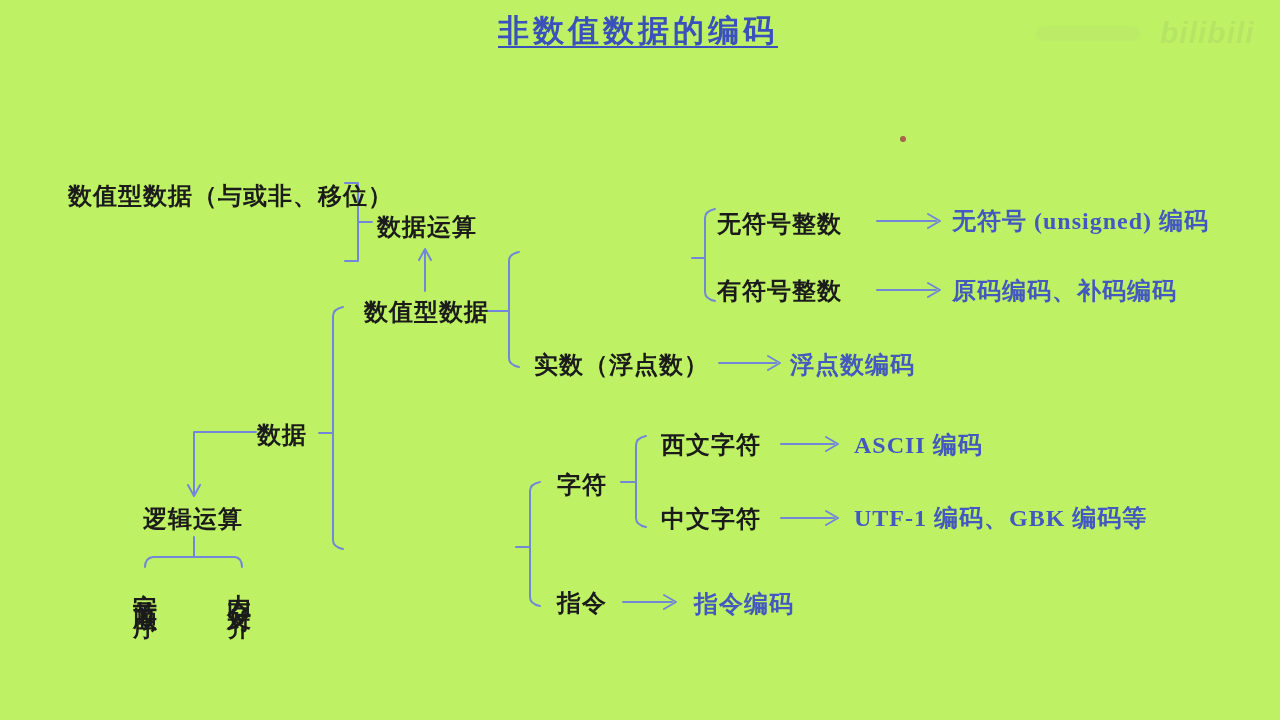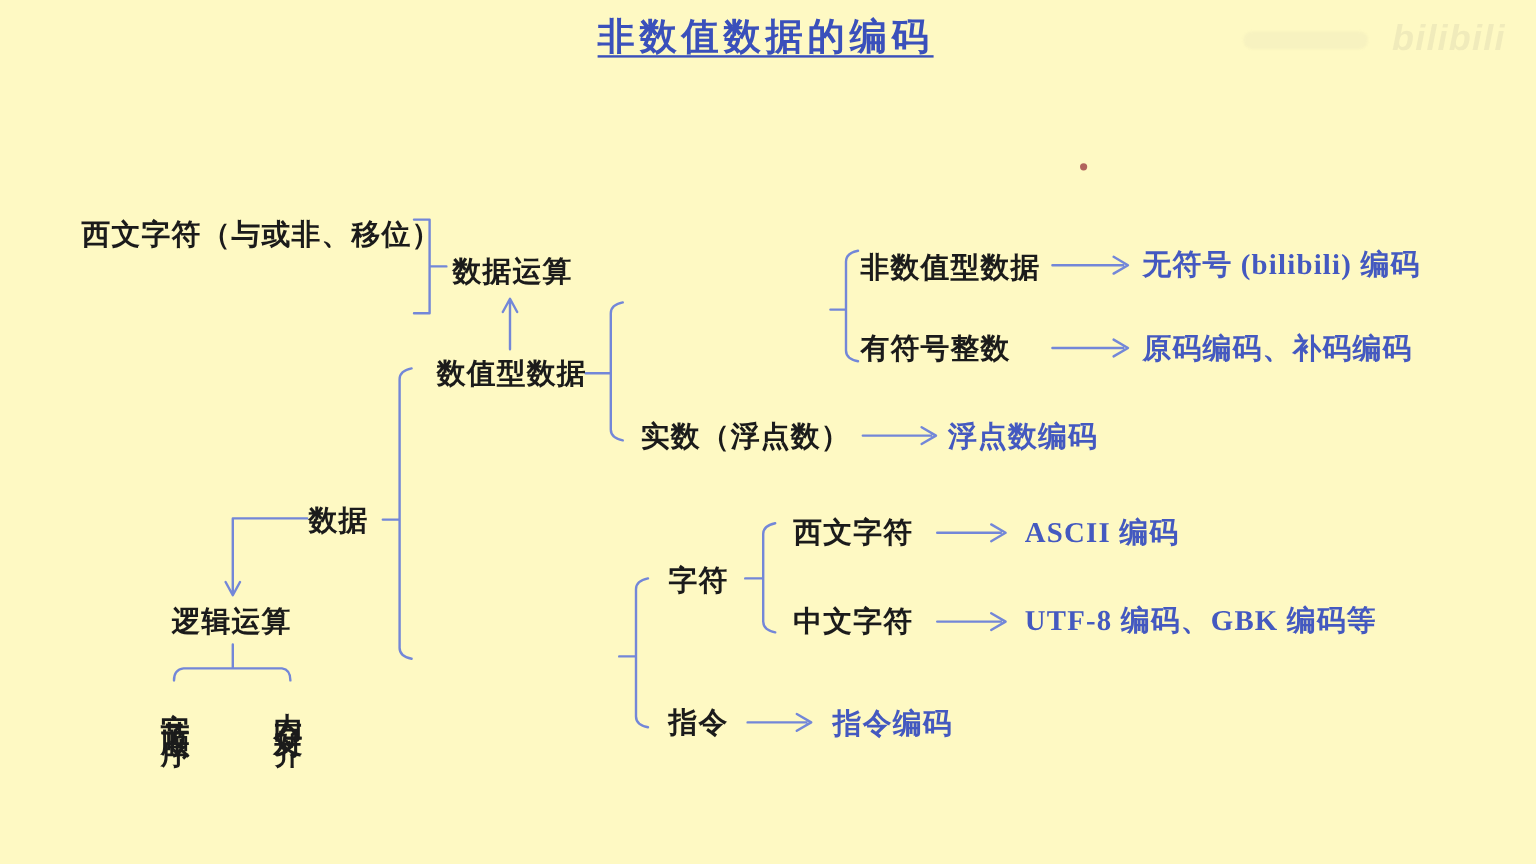--- a/index.html
+++ b/index.html
@@ -1,19 +1,19 @@
 <!DOCTYPE html>
 <html><head>
 <meta charset="utf-8">
 <style>
   html,body{margin:0;padding:0;}
   #stage{
     position:relative;
     width:1280px;height:720px;
-    background:#fef9c3;
+    background:#bef264;
     overflow:hidden;
     font-family:"Liberation Serif","DejaVu Serif",serif;
   }
   .n{
     position:absolute;
     font-size:24px;
     font-weight:bold;
     color:#1b1b1b;
     white-space:nowrap;
     line-height:30px;
@@ -114,35 +114,35 @@
     <path d="M194,537 L194,557 M145,567 Q145,558 153,557 L235,557 Q242,558 242,567"></path>
   </svg>
 
   <div id="title">非数值数据的编码</div>
 
   <div id="watermark-smudge"></div>
   <div id="watermark">bilibili</div>
 
   <div id="laser-dot"></div>
 
-  <div class="n" style="left:68px;top:181px">西文字符（与或非、移位）</div>
+  <div class="n" style="left:68px;top:181px">数值型数据（与或非、移位）</div>
   <div class="n" style="left:377px;top:212px">数据运算</div>
   <div class="n" style="left:364px;top:297px">数值型数据</div>
-  <div class="n" style="left:717px;top:209px">非数值型数据</div>
+  <div class="n" style="left:717px;top:209px">无符号整数</div>
   <div class="n" style="left:717px;top:276px">有符号整数</div>
   <div class="n" style="left:534px;top:350px">实数（浮点数）</div>
   <div class="n" style="left:257px;top:420px">数据</div>
   <div class="n" style="left:143px;top:504px">逻辑运算</div>
   <div class="n vert" style="left:132px;top:574px">字节顺序</div>
   <div class="n vert" style="left:226px;top:574px">内存对齐</div>
   <div class="n" style="left:557px;top:470px">字符</div>
   <div class="n" style="left:661px;top:430px">西文字符</div>
   <div class="n" style="left:661px;top:504px">中文字符</div>
   <div class="n" style="left:557px;top:588px">指令</div>
 
-  <div class="n blue" style="left:952px;top:206px">无符号 (bilibili) 编码</div>
+  <div class="n blue" style="left:952px;top:206px">无符号 (unsigned) 编码</div>
   <div class="n blue" style="left:790px;top:350px">浮点数编码</div>
   <div class="n blue" style="left:952px;top:276px">原码编码、补码编码</div>
   <div class="n blue" style="left:854px;top:430px">ASCII 编码</div>
-  <div class="n blue" style="left:854px;top:503px">UTF-8 编码、GBK 编码等</div>
+  <div class="n blue" style="left:854px;top:503px">UTF-1 编码、GBK 编码等</div>
   <div class="n blue" style="left:694px;top:589px">指令编码</div>
 
 </div>
 
 </body></html>

